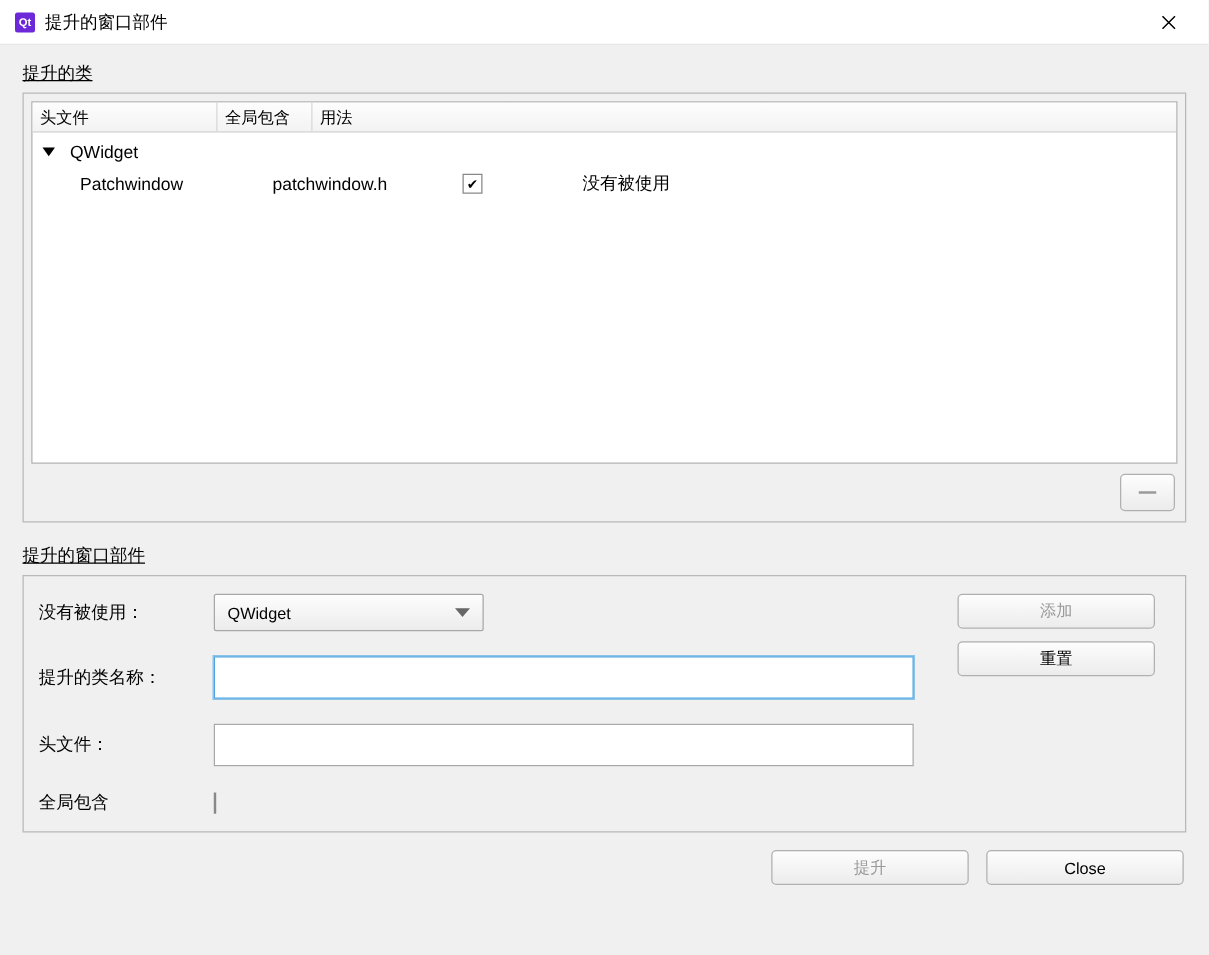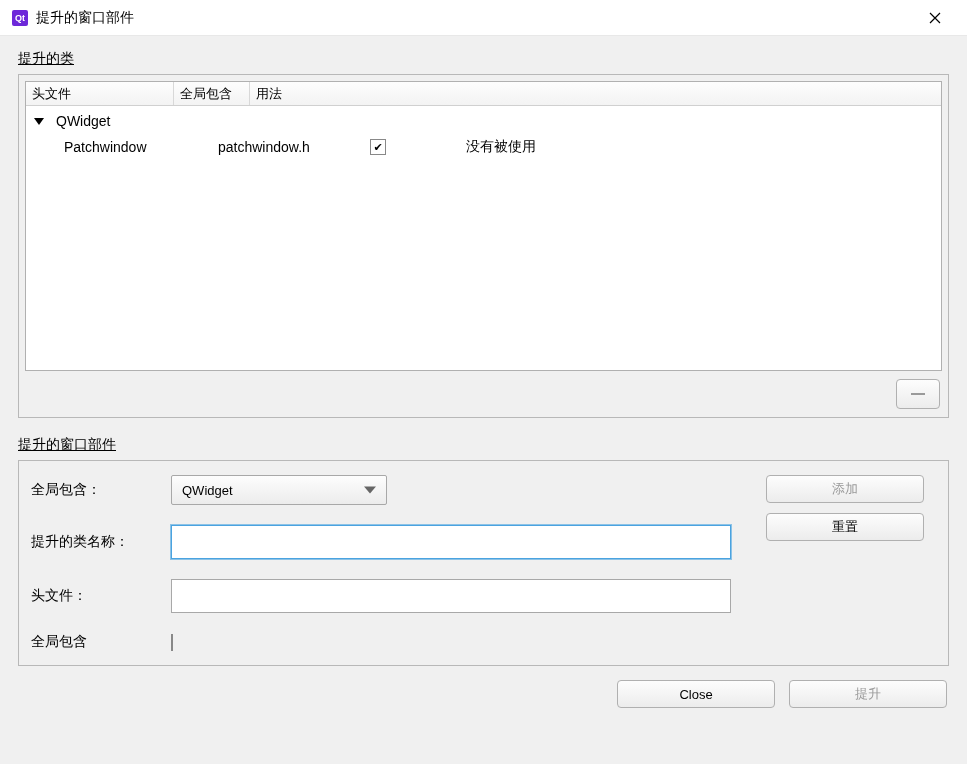--- a/index.html
+++ b/index.html
@@ -248,21 +248,21 @@
       <div class="minus-btn">
         <span class="dash"></span>
       </div>
     </div>
   </div>
 
   <div class="group-label">提升的窗口部件</div>
   <div class="form-panel">
     <div class="form-left">
       <div class="form-row">
-        <div class="form-label">全局包含：</div>
+        <div class="form-label">没有被使用：</div>
         <div class="form-field">
           <div class="combo">
             <span>QWidget</span>
             <span class="caret"></span>
           </div>
         </div>
       </div>
       <div class="form-row">
         <div class="form-label">提升的类名称：</div>
         <div class="form-field">
@@ -282,17 +282,17 @@
         </div>
       </div>
     </div>
     <div class="form-right">
       <div class="btn wide disabled">添加</div>
       <div class="btn wide">重置</div>
     </div>
   </div>
 
   <div class="bottom-row">
+    <div class="btn disabled">提升</div>
     <div class="btn">Close</div>
-    <div class="btn disabled">提升</div>
   </div>
 
 </div>
 
 </body></html>

